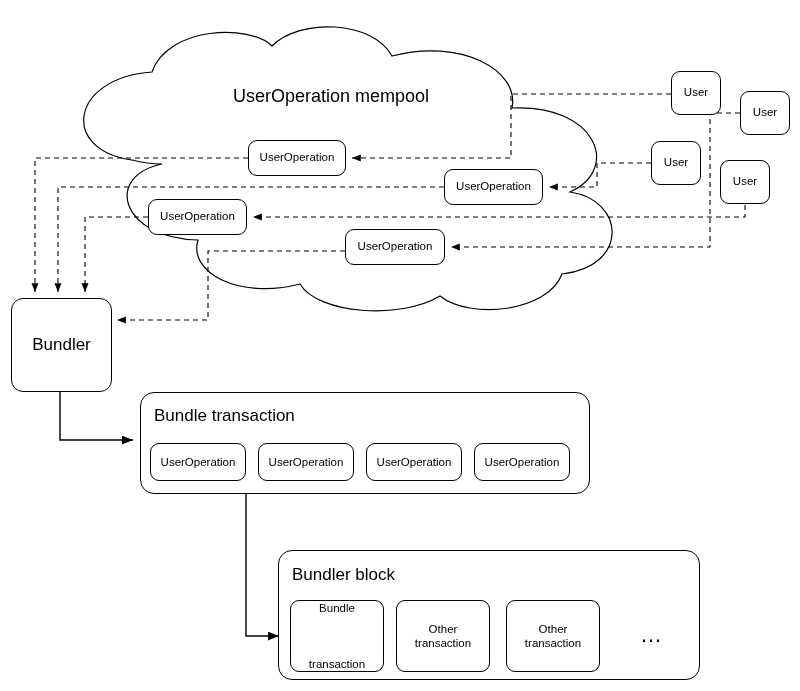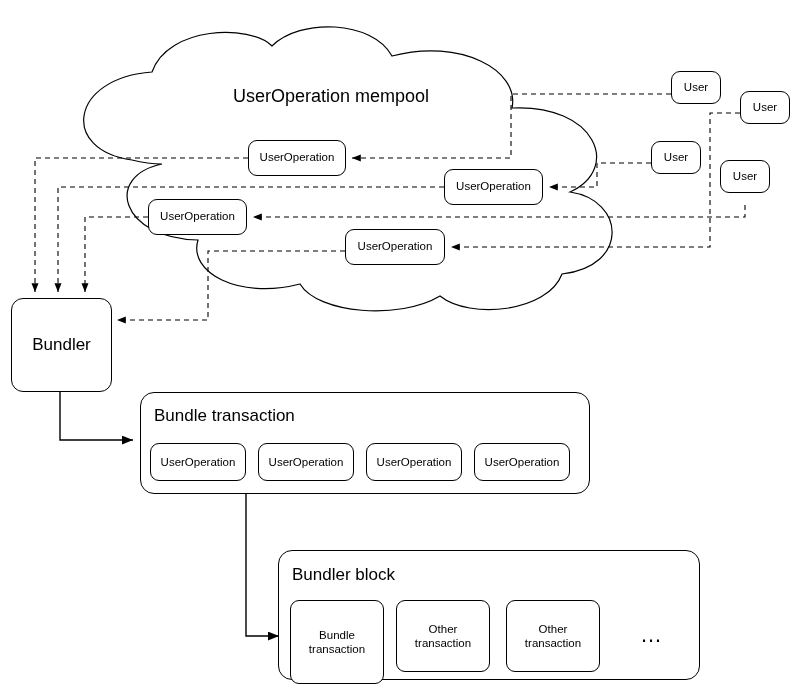--- a/index.html
+++ b/index.html
@@ -34,21 +34,21 @@
     display: flex;
     align-items: center;
     justify-content: center;
     text-align: center;
     color: #000000;
     line-height: 1.18;
   }
 
   .user-node {
     width: 50px;
-    height: 33px;
+    height: 44px;
     font-size: 11.5px;
     border-radius: 9px;
   }
   .uop-node {
     height: 36px;
     font-size: 11.5px;
     border-radius: 9px;
   }
   .bundler-node {
     left: 11px;
@@ -209,21 +209,21 @@
   <div class="tx-node" style="left:366px; top:443px; width:96px; height:38px;">
     <span>UserOperation</span>
   </div>
   <div class="tx-node" style="left:474px; top:443px; width:96px; height:38px;">
     <span>UserOperation</span>
   </div>
 
   <div class="container-node" style="left:278px; top:550px; width:422px; height:130px;"></div>
   <div class="container-title" style="left:292px; top:565px;">Bundler block</div>
 
-  <div class="tx-node" style="left:290px; top:600px; width:94px; height:84px; flex-direction:column;">
+  <div class="tx-node" style="left:290px; top:600px; width:94px; height:72px; flex-direction:column;justify-content:space-between;">
     <span>Bundle</span>
     <span>transaction</span>
   </div>
   <div class="tx-node" style="left:396px; top:600px; width:94px; height:72px; flex-direction:column;">
     <span>Other</span>
     <span>transaction</span>
   </div>
   <div class="tx-node" style="left:506px; top:600px; width:94px; height:72px; flex-direction:column;">
     <span>Other</span>
     <span>transaction</span>

